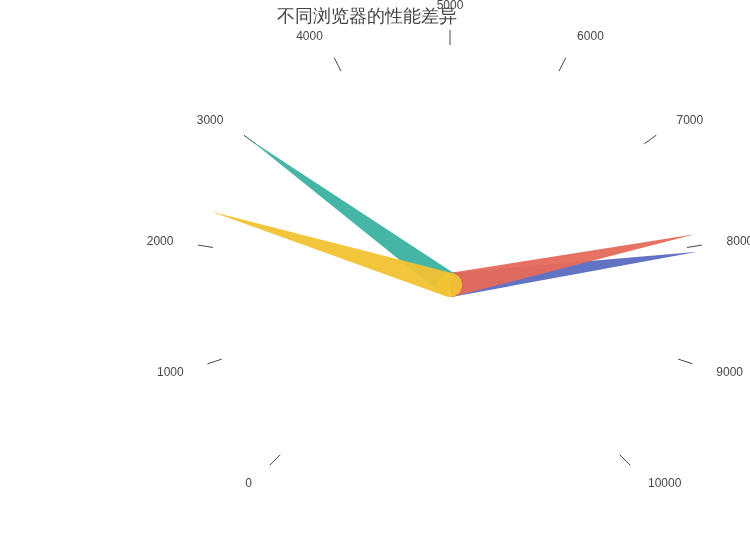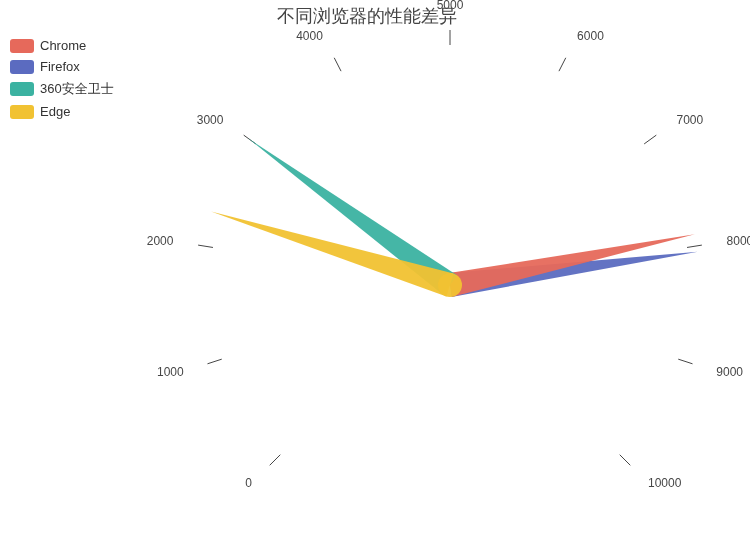--- a/index.html
+++ b/index.html
@@ -73,38 +73,20 @@
     stroke-width: 1;
   }
 </style>
 </head>
 <body>
 
 <div class="page">
 
   <div class="title">不同浏览器的性能差异</div>
 
-  <div class="legend">
-    <div class="legend-item">
-      <span class="legend-swatch" style="background:#e6695b"></span>
-      <span class="legend-label">Chrome</span>
-    </div>
-    <div class="legend-item">
-      <span class="legend-swatch" style="background:#5b6bc0"></span>
-      <span class="legend-label">Firefox</span>
-    </div>
-    <div class="legend-item">
-      <span class="legend-swatch" style="background:#3bb2a1"></span>
-      <span class="legend-label">360安全卫士</span>
-    </div>
-    <div class="legend-item">
-      <span class="legend-swatch" style="background:#f1c232"></span>
-      <span class="legend-label">Edge</span>
-    </div>
-  </div>
 
   <div class="gauge-wrap">
     <svg id="gauge-svg" viewBox="0 0 580 520">
         <line x1="120.29437251522856" y1="434.7056274847714" x2="109.68777079743035" y2="445.3122292025696" class="tick-line"></line>
         <text x="92.01010126776666" y="466.9898987322333" text-anchor="end" class="tick-label">0</text>
         <line x1="61.746436089163154" y1="339.16407864998746" x2="47.48058834473585" y2="343.7993335656117" class="tick-line"></line>
         <text x="23.704175437357037" y="355.52475842498535" text-anchor="end" class="tick-label">1000</text>
         <line x1="52.95479825716697" y1="227.45572839034458" x2="38.13947314823989" y2="225.10921141474108" class="tick-line"></line>
         <text x="13.447264633361442" y="225.19834978873533" text-anchor="end" class="tick-label">2000</text>
         <line x1="95.83592135001263" y1="123.93153944980642" x2="83.70066643438844" y2="115.11476066541931" class="tick-line"></line>

